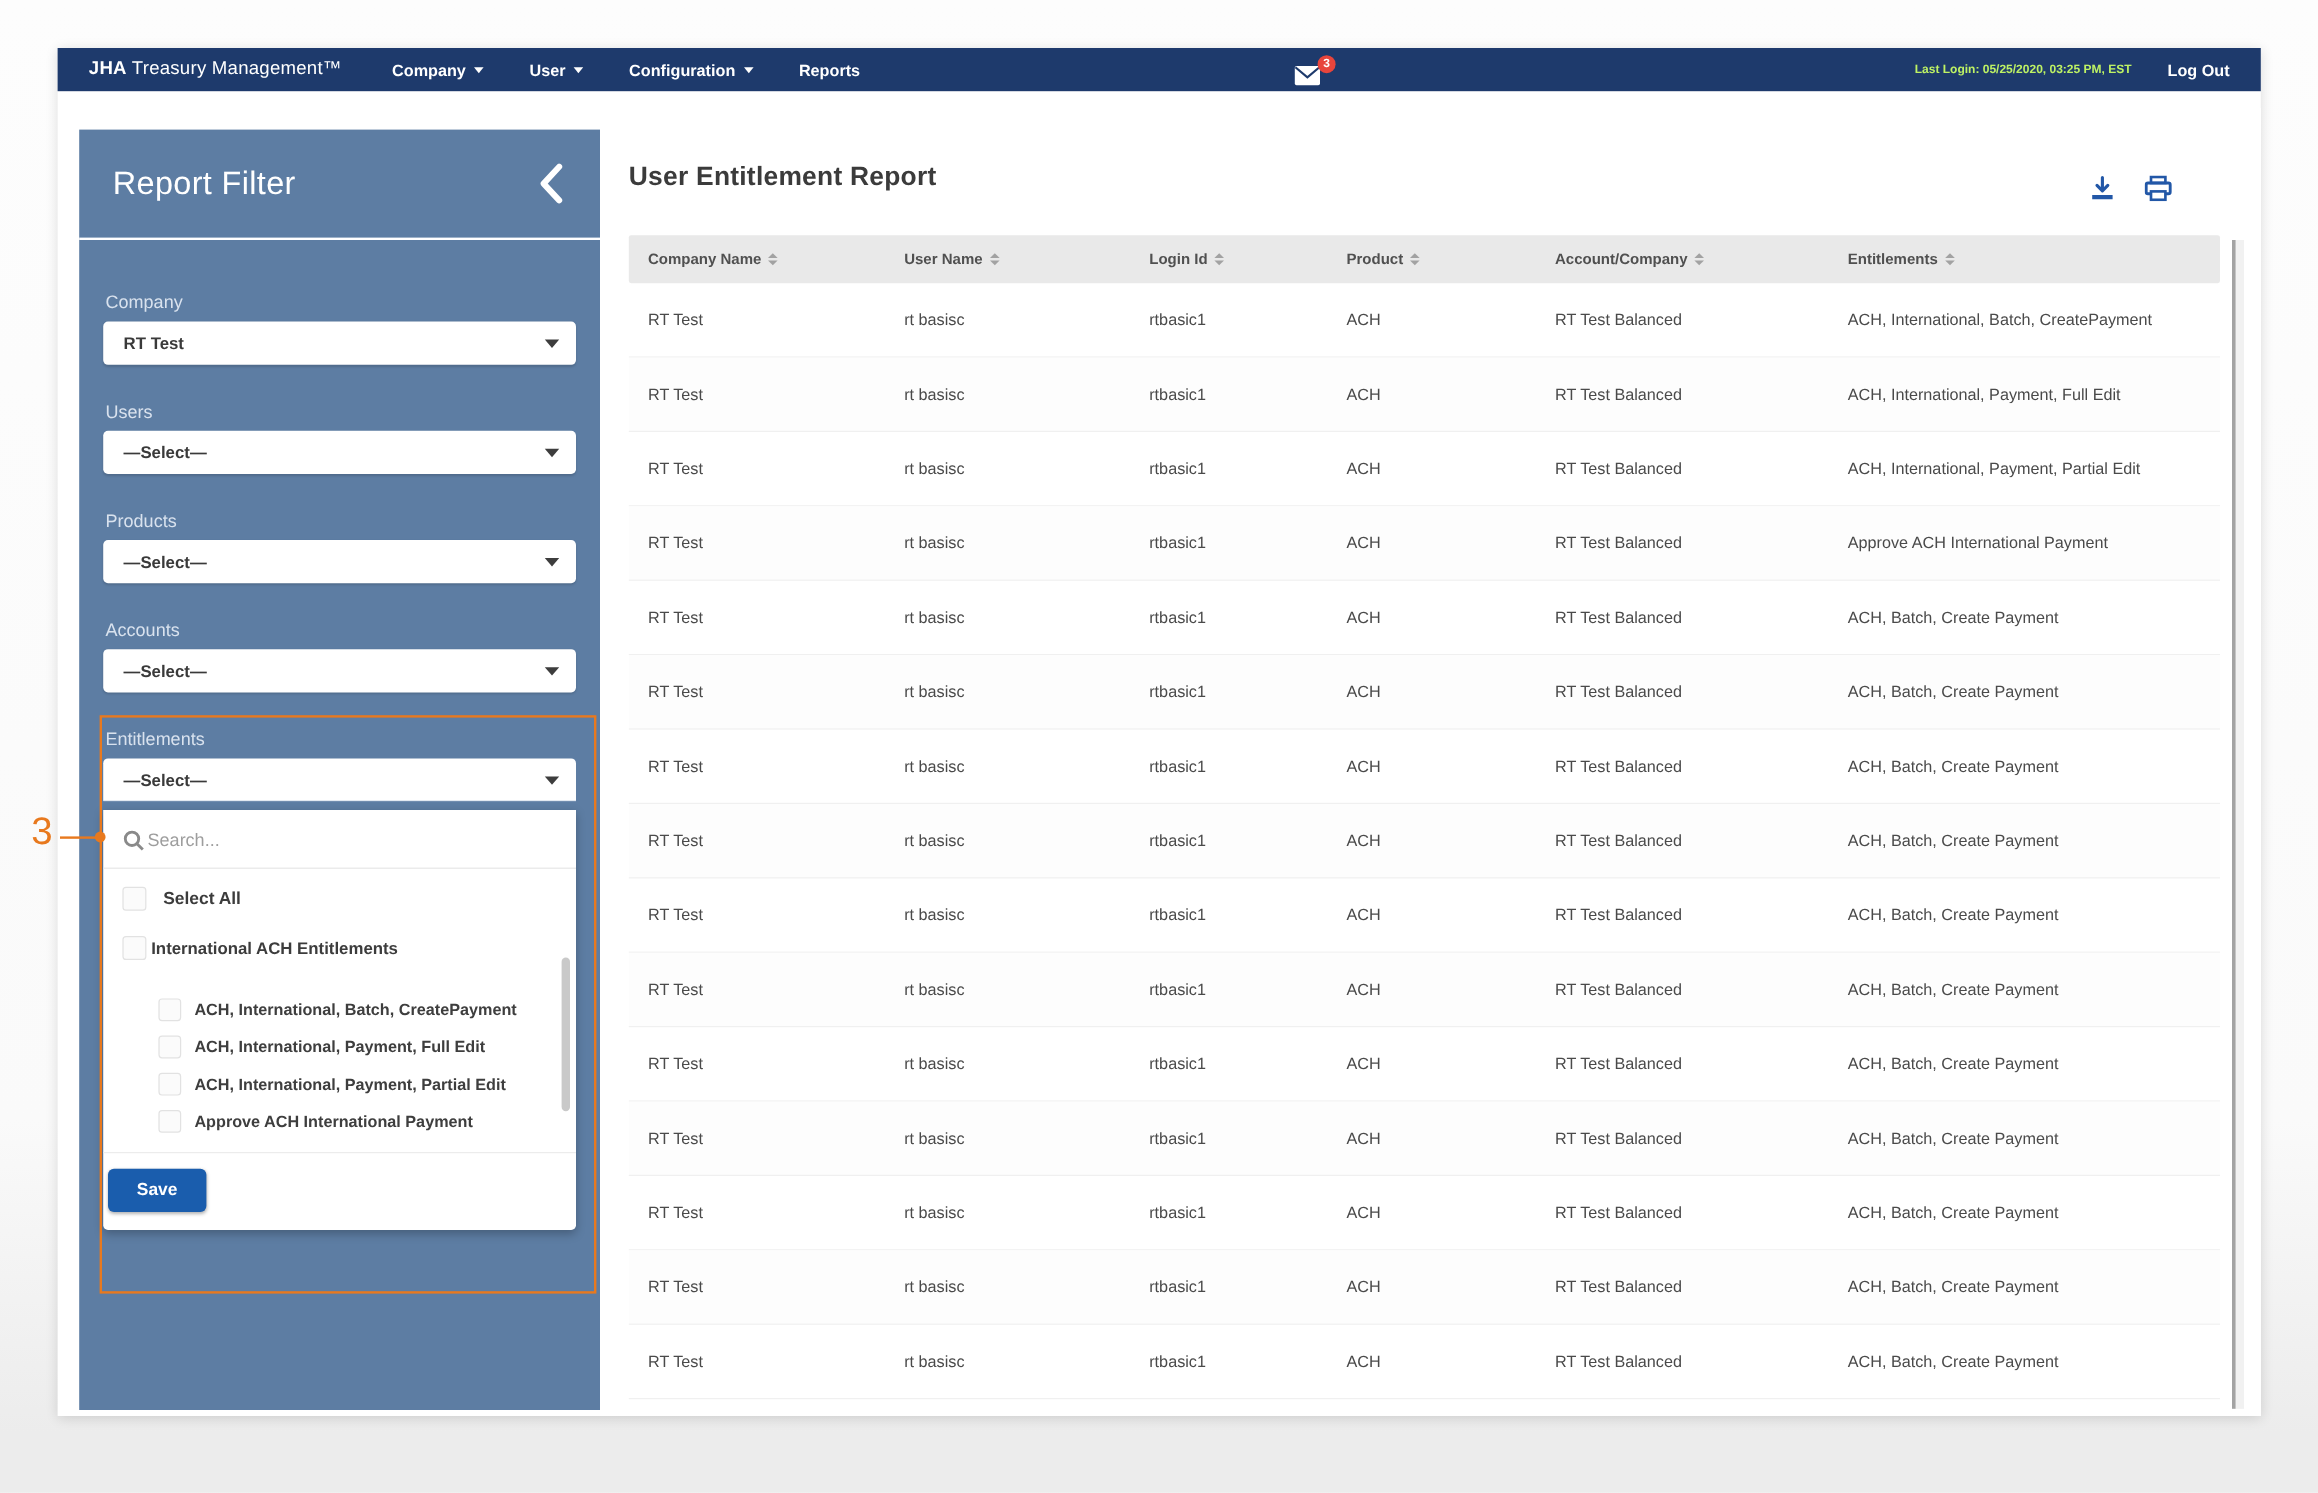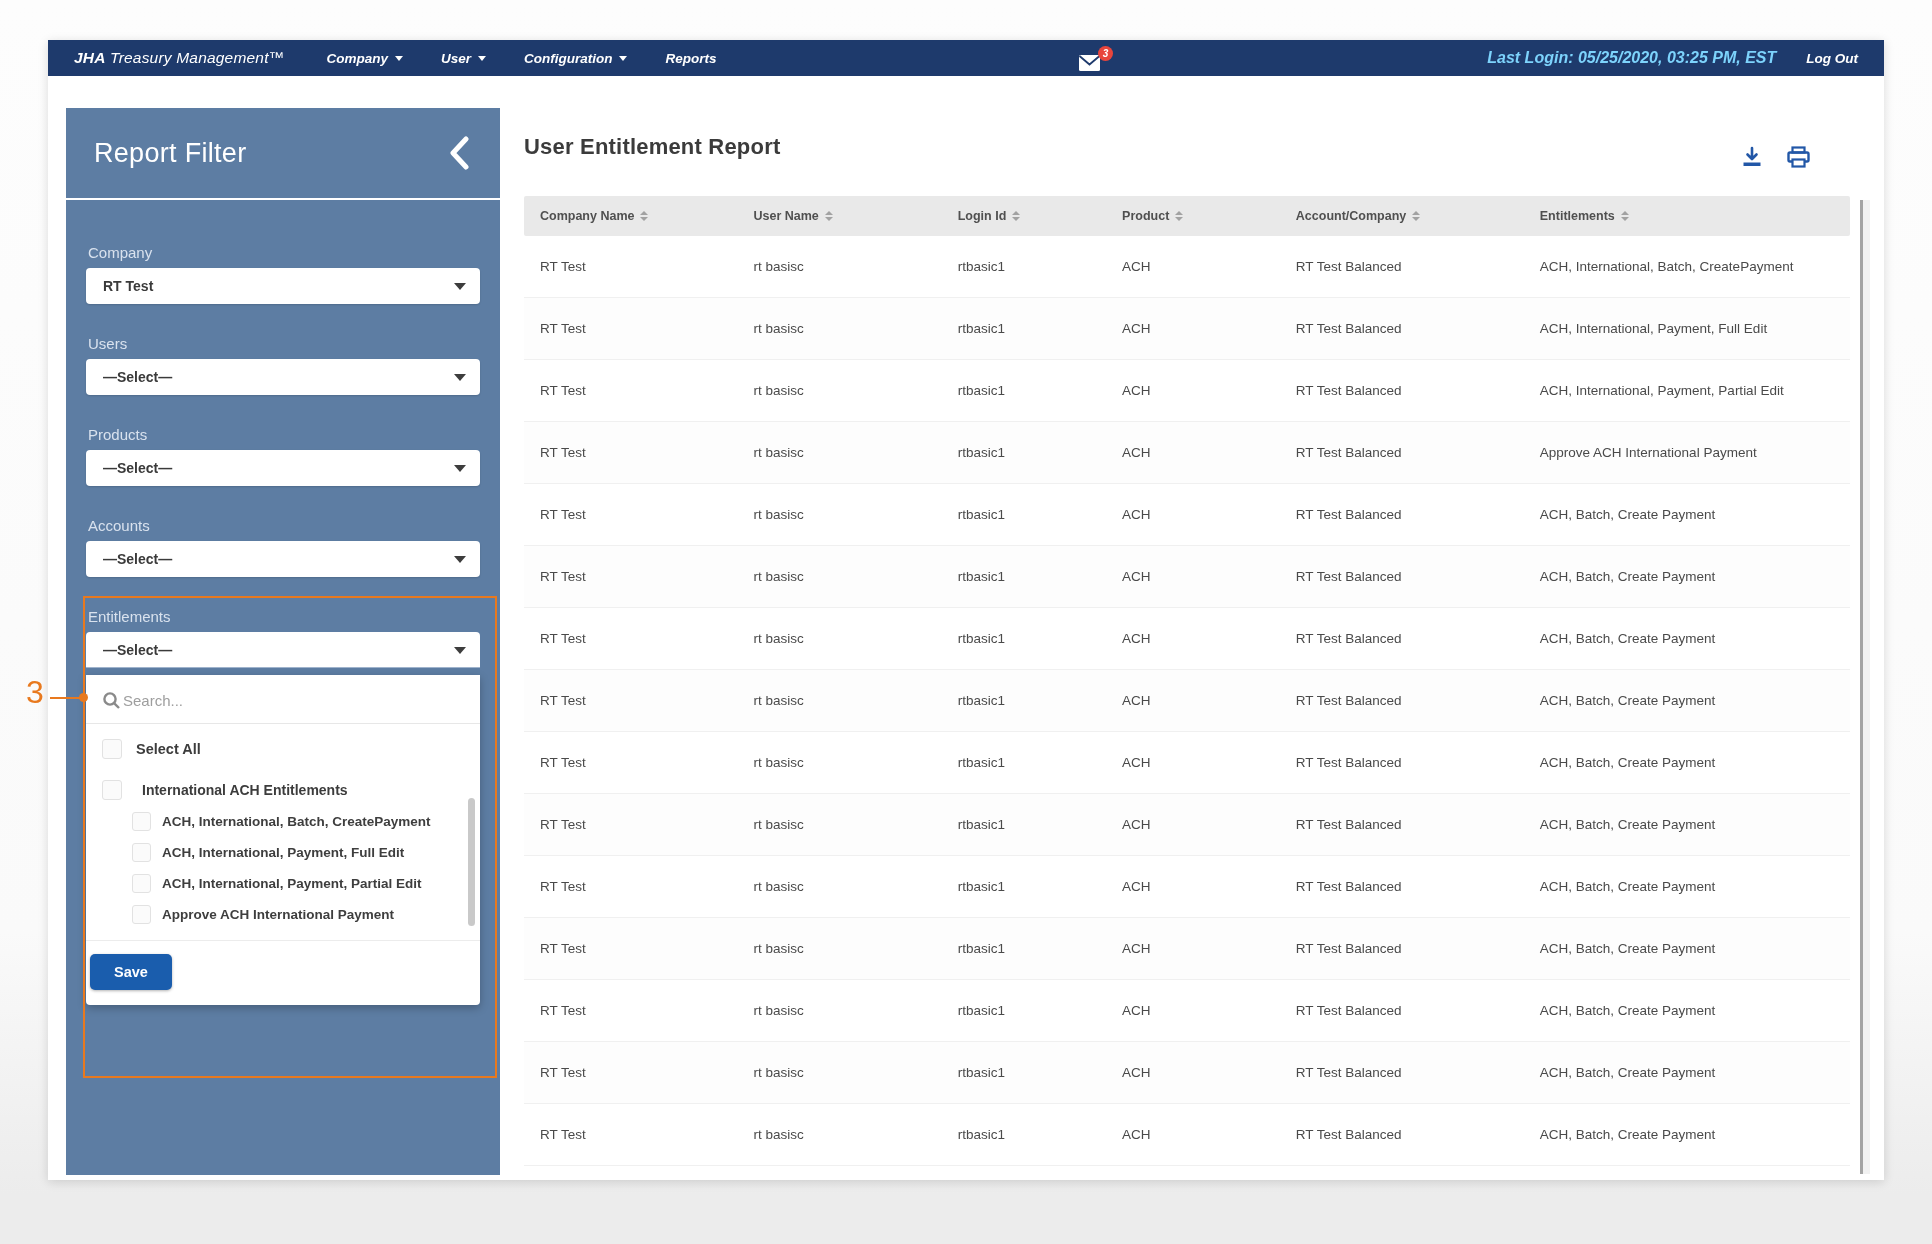--- a/index.html
+++ b/index.html
@@ -14,38 +14,37 @@
     position:absolute; left:48px; top:40px; width:1836px; height:1140px;
     background:#ffffff;
     box-shadow:0 2px 10px rgba(0,0,0,.14);
   }
   
   .navbar {
     position:absolute; left:0; top:0; right:0; height:36px;
     background:#1e3a6c; color:#fff;
     display:flex; align-items:center;
     padding:0 26px;
-    font-style:italic;
   }
   .brand { font-size:15.5px; letter-spacing:.2px; white-space:nowrap; }
   .brand b { font-weight:bold; }
   .nav-menu { display:flex; align-items:center; margin-left:42px; gap:38px; }
   .nav-item { font-size:13.5px; font-weight:bold; display:flex; align-items:center; gap:7px; cursor:pointer; white-space:nowrap; }
   .caret-down-w {
     width:0; height:0; border-left:4.5px solid transparent; border-right:4.5px solid transparent;
     border-top:5px solid #fff; display:inline-block;
   }
   .mail-wrap { position:absolute; left:1030px; top:13px; width:26px; height:24px; cursor:pointer; }
   .badge {
     position:absolute; top:-7px; right:-9px; min-width:15px; height:15px; border-radius:8px;
     background:#e8453c; color:#fff; font-size:10px; font-weight:bold;
     display:flex; align-items:center; justify-content:center; padding:0 3px;
   }
   .nav-right { margin-left:auto; display:flex; align-items:center; gap:30px; }
-  .last-login { font-size:16px; font-weight:bold; color:#7dd3fc; white-space:nowrap; }
+  .last-login { font-size:10px; font-weight:bold; color:#bef264; white-space:nowrap; }
   .logout { font-size:13.5px; font-weight:bold; cursor:pointer; white-space:nowrap; }
 
   
   .sidebar {
     position:absolute; left:18px; top:68px; width:434px; bottom:5px;
     background:#5d7da3;
   }
   .sb-header {
     height:92px; display:flex; align-items:center; justify-content:space-between;
     padding:0 30px 0 28px; border-bottom:2px solid #fff;
@@ -77,21 +76,21 @@
   .search-row { display:flex; align-items:center; gap:2px; padding:16px 16px 13px 16px; border-bottom:1px solid #e7e7e7; }
   .search-input { border:none; outline:none; flex:1; font-size:15px; color:#444; font-family:"Liberation Sans",sans-serif; }
   .search-input::placeholder { color:#9e9e9e; }
   .cb {
     width:20px; height:20px; border:1px solid #e2e2e2; background:#fbfbfb;
     border-radius:3px; flex:0 0 auto; cursor:pointer;
   }
   .selectall-row { display:flex; align-items:center; gap:14px; padding:15px 28px 13px 16px; }
   .selectall-label { font-size:14.5px; font-weight:bold; color:#3c3c3c; }
   .ent-list { position:relative; padding:8px 16px 4px 16px; }
-  .group-row { display:flex; align-items:center; gap:20px; margin-bottom:6px; }
+  .group-row { display:flex; align-items:center; gap:4px; margin-bottom:26px; }
   .group-label { font-size:14px; font-weight:bold; color:#3c3c3c; }
   .opt-row { display:flex; align-items:center; gap:11px; padding:6px 0 6px 30px; }
   .opt-row .cb { width:19px; height:19px; }
   .opt-label { font-size:13.5px; font-weight:bold; color:#3e3e3e; white-space:nowrap; }
   .list-scrollbar {
     position:absolute; right:5px; top:26px; width:7px; height:128px;
     background:#c9c9c9; border-radius:4px;
   }
   .save-row { border-top:1px solid #ececec; padding:13px 16px 15px 4px; margin-top:6px; }
   .save-btn {

